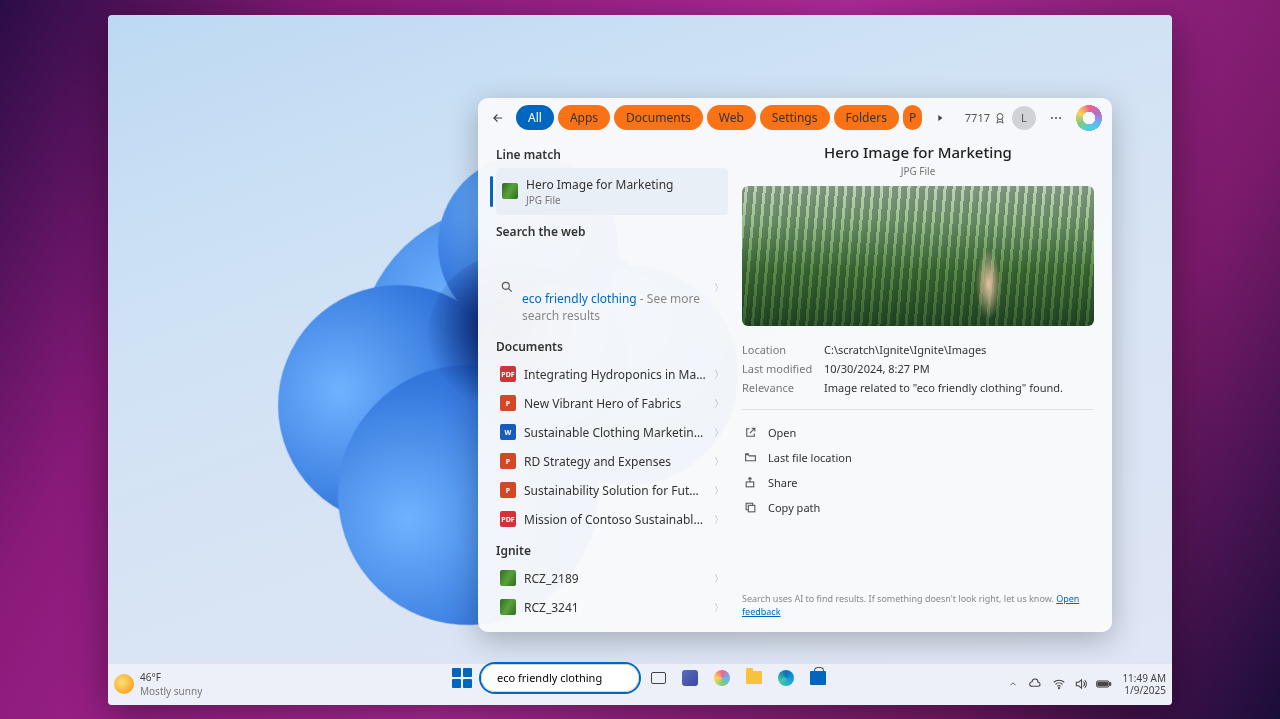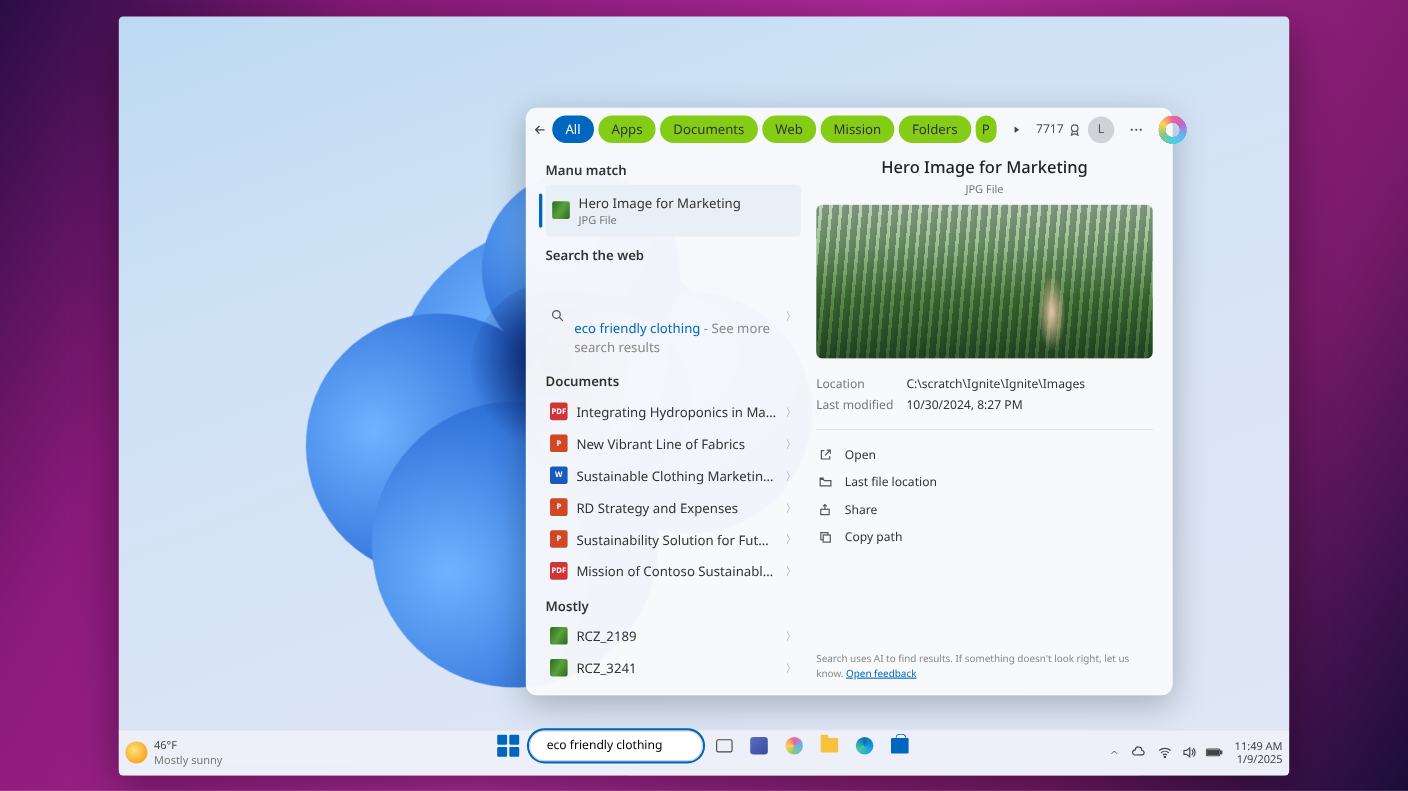--- a/index.html
+++ b/index.html
@@ -21,29 +21,29 @@
 .p2{width:240px;height:240px;left:0px;top:200px;transform:rotate(-40deg);}
 .p3{width:220px;height:220px;left:240px;top:180px;transform:rotate(30deg);}
 .p4{width:180px;height:180px;left:160px;top:70px;transform:rotate(5deg);}
 .p5{width:260px;height:260px;left:60px;top:280px;transform:rotate(-75deg);}
 .p6{width:150px;height:150px;left:200px;top:200px;background:radial-gradient(circle at 40% 30%, #aad2ff, #0b4bbd);}
 .rose::after{content:"";position:absolute;left:150px;top:170px;width:160px;height:160px;border-radius:50%;
   background:radial-gradient(circle at 50% 45%, #0a2e6a 0%, rgba(10,46,106,0) 70%);mix-blend-mode:multiply;}
 
 
 .panel {
-  position: absolute; left: 370px; top: 83px; width: 588px; height: 534px;
+  position: absolute; left: 370px; top: 83px; width: 634px; height: 534px;
   background: rgba(248,249,251,0.97); border-radius: 10px;
   box-shadow: 0 8px 30px rgba(0,0,0,0.25);
   display: flex; flex-direction: column;
 }
 .panel-top { display:flex; align-items:center; padding: 6px 10px 4px 6px; gap:4px; }
 .icon-btn { width:28px;height:28px;border:none;background:transparent;border-radius:6px;display:flex;align-items:center;justify-content:center;cursor:pointer;color:#444;}
 .tabs { display:flex; gap:4px; align-items:center; flex:0 0 auto; }
-.tab { padding: 4px 12px; font-size:12px; border-radius:14px; background:#84cc16; color:#333; cursor:pointer; white-space:nowrap;}
+.tab { padding: 4px 12px; font-size:12px; border-radius:14px; background:#f97316; color:#333; cursor:pointer; white-space:nowrap;}
 .tab.active { background:#0067c0; color:#fff; }
 .tab.mini { padding:4px 6px; }
 .top-right { margin-left:auto; display:flex; gap:6px; align-items:center; }
 .points { font-size:11px; color:#555; display:flex; gap:4px; align-items:center; }
 .avatar { width:24px;height:24px;border-radius:50%;background:#d0d2d8;color:#555;font-size:11px;display:flex;align-items:center;justify-content:center;}
 .copilot { width:26px;height:26px;border-radius:6px; background: conic-gradient(#f06292,#ba68c8,#64b5f6,#4dd0e1,#81c784,#ffd54f,#f06292); mask: radial-gradient(circle, transparent 34%, #000 35% 70%, transparent 71%); -webkit-mask: radial-gradient(circle, transparent 34%, #000 35% 70%, transparent 71%);}
 
 .panel-body { display:flex; flex:1; min-height:0; padding: 0 6px 10px 6px; gap:4px; }
 .left-col { width: 248px; overflow:hidden; display:flex; flex-direction:column; padding: 2px 4px 0 12px;}
 .right-col { flex:1; padding: 6px 12px 0 6px; display:flex; flex-direction:column;}
@@ -132,21 +132,21 @@
       <button class="icon-btn">
         <svg width="14" height="14" viewBox="0 0 24 24" fill="none" stroke="currentColor" stroke-width="2">
             <path d="M19 12H5M11 18l-6-6 6-6"></path>
           </svg>
       </button>
       <div class="tabs">
         <div class="tab active">All</div>
         <div class="tab">Apps</div>
         <div class="tab">Documents</div>
         <div class="tab">Web</div>
-        <div class="tab">Mission</div>
+        <div class="tab">Settings</div>
         <div class="tab">Folders</div>
         <div class="tab mini">P</div>
         <button class="icon-btn">
           <svg width="10" height="10" viewBox="0 0 24 24" fill="currentColor">
               <path d="M8 5l10 7-10 7z"></path>
             </svg>
         </button>
       </div>
       <div class="top-right">
         <div class="points">
@@ -163,21 +163,21 @@
               <circle cx="12" cy="12" r="1.8"></circle>
               <circle cx="19" cy="12" r="1.8"></circle>
             </svg>
         </button>
         <div class="copilot"></div>
       </div>
     </div>
 
     <div class="panel-body">
       <div class="left-col">
-        <div class="section-h">Manu match</div>
+        <div class="section-h">Line match</div>
         <div class="item-lg selected">
           <div class="thumb photo"></div>
           <div style="min-width:0;">
             <div class="item-text">Hero Image for Marketing</div>
             <div class="sub">JPG File</div>
           </div>
         </div>
 
         <div class="section-h">Search the web</div>
         <div class="item">
@@ -193,21 +193,21 @@
 
         <div class="section-h">Documents</div>
         <div id="doc-list">
             <div class="item">
               <span class="file-ic pdf">PDF</span>
     <span class="item-text">Integrating Hydroponics in Manu...</span>
     <span class="chev">〉</span>
             </div>
             <div class="item">
               <span class="file-ic ppt">P</span>
-    <span class="item-text">New Vibrant Line of Fabrics</span>
+    <span class="item-text">New Vibrant Hero of Fabrics</span>
     <span class="chev">〉</span>
             </div>
             <div class="item">
               <span class="file-ic doc">W</span>
     <span class="item-text">Sustainable Clothing Marketing ...</span>
     <span class="chev">〉</span>
             </div>
             <div class="item">
               <span class="file-ic ppt">P</span>
     <span class="item-text">RD Strategy and Expenses</span>
@@ -218,21 +218,21 @@
     <span class="item-text">Sustainability Solution for Future ...</span>
     <span class="chev">〉</span>
             </div>
             <div class="item">
               <span class="file-ic pdf">PDF</span>
     <span class="item-text">Mission of Contoso Sustainable F...</span>
     <span class="chev">〉</span>
             </div>
           </div>
 
-        <div class="section-h">Mostly</div>
+        <div class="section-h">Ignite</div>
         <div id="photo-list">
             <div class="item">
               <span class="thumb photo"></span>
     <span class="item-text">RCZ_2189</span>
     <span class="chev">〉</span>
             </div>
             <div class="item">
               <span class="thumb photo"></span>
     <span class="item-text">RCZ_3241</span>
     <span class="chev">〉</span>
@@ -253,20 +253,24 @@
         <div class="preview-img"></div>
 
         <div class="meta">
           <div class="meta-row">
               <div class="meta-k">Location</div>
               <div class="meta-v">C:\scratch\Ignite\Ignite\Images</div>
             </div>
           <div class="meta-row">
               <div class="meta-k">Last modified</div>
               <div class="meta-v">10/30/2024, 8:27 PM</div>
+            </div>
+          <div class="meta-row">
+              <div class="meta-k">Relevance</div>
+              <div class="meta-v">Image related to "eco friendly clothing" found.</div>
             </div>
         </div>
         <hr class="hr">
         <div class="actions">
           <div class="act">
               <span class="ai">
                 <svg width="13" height="13" viewBox="0 0 24 24" fill="none" stroke="currentColor" stroke-width="2">
                   <path d="M14 4h6v6M20 4l-9 9M19 14v5H5V5h5"></path>
                 </svg>
               </span>

